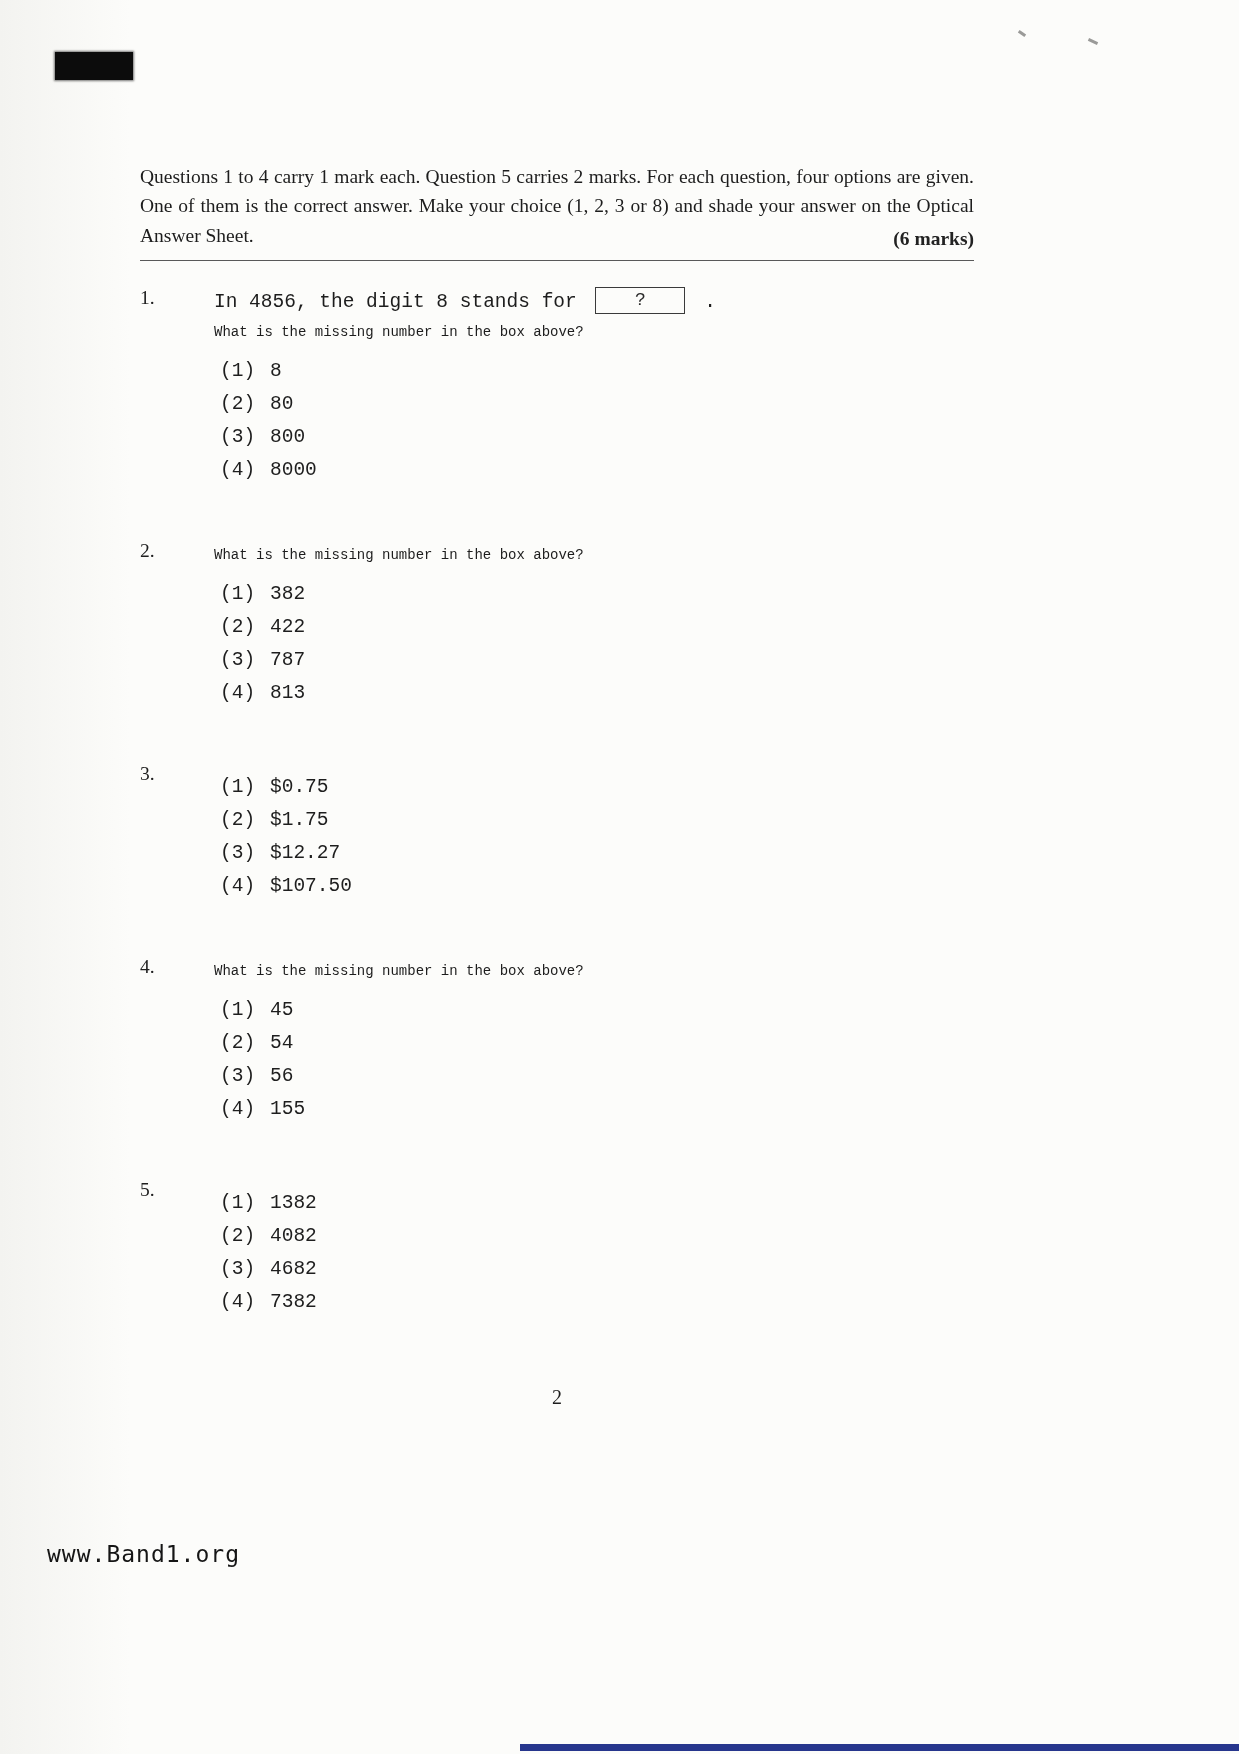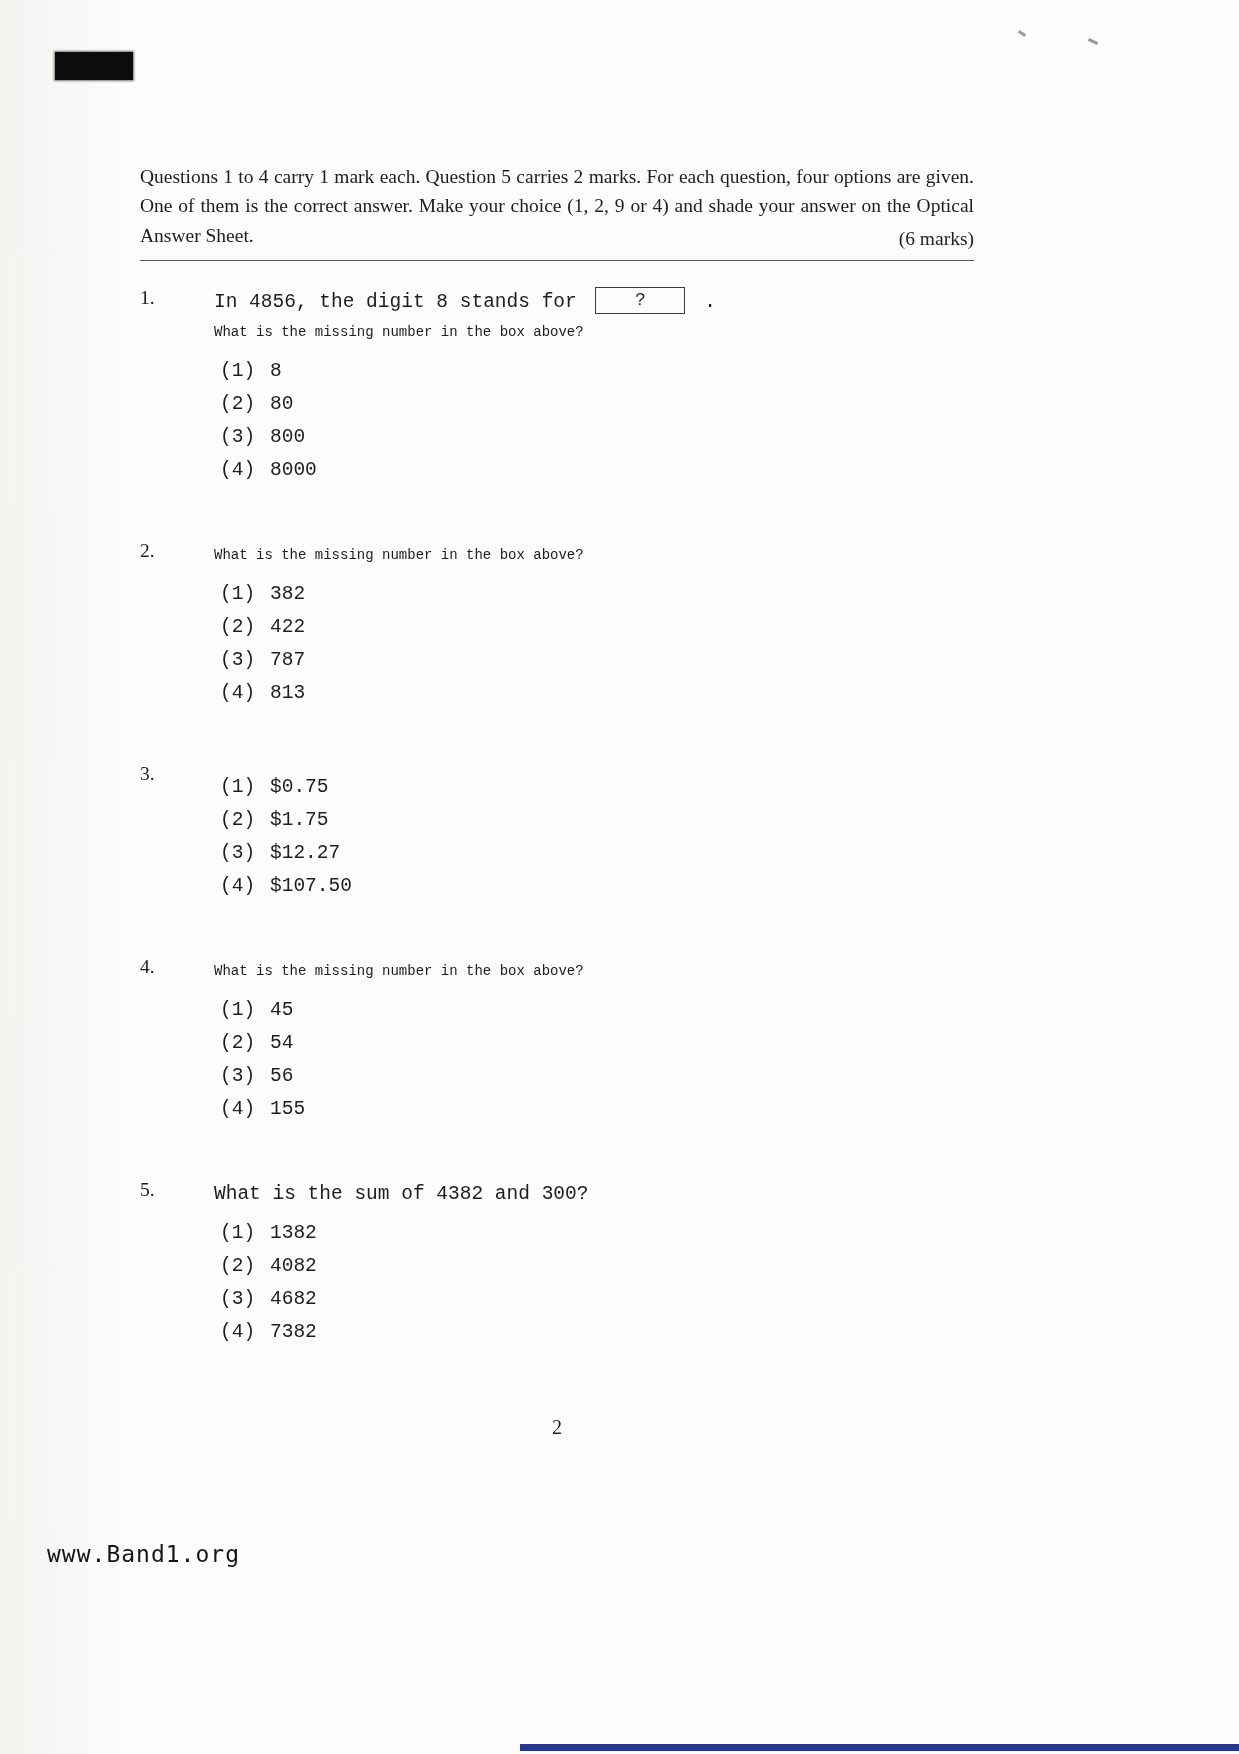--- a/index.html
+++ b/index.html
@@ -33,21 +33,21 @@
   .instructions-wrap { position: relative; }
   .instructions {
     font-size: 19.5px;
     line-height: 1.5;
     text-align: justify;
     color: #1d1d1d;
   }
   .marks {
     position: absolute;
     right: 0; bottom: 0;
-    font-weight: normal;
+    font-weight: bold;
     font-size: 19.5px;
     background: inherit;
     text-align: right;
   }
 
   .header-rule {
     border: none;
     border-top: 1.6px solid #3c3c3c;
     margin-top: 10px;
     opacity: .85;
@@ -138,21 +138,21 @@
 
 <div class="page">
 
   <div class="redaction"></div>
   <div class="speck-1"></div>
   <div class="speck-2"></div>
 
   <div class="content">
 
     <div class="instructions-wrap">
-      <p class="instructions">Questions 1 to 4 carry 1 mark each. Question 5 carries 2 marks. For each question, four options are given. One of them is the correct answer. Make your choice (1, 2, 9 or 4) and shade your answer on the Optical Answer Sheet.</p>
+      <p class="instructions">Questions 1 to 4 carry 1 mark each. Question 5 carries 2 marks. For each question, four options are given. One of them is the correct answer. Make your choice (1, 2, 3 or 8) and shade your answer on the Optical Answer Sheet.</p>
       <span class="marks">(6 marks)</span>
     </div>
 
     <hr class="header-rule">
 
     <div class="questions">
 
       <div class="question">
         <div class="q-num">1.</div>
         <div class="q-body">
@@ -253,23 +253,20 @@
               <span class="opt-label">(4)</span>
               <span class="opt-value">155</span>
             </div>
           </div>
         </div>
       </div>
 
       <div class="question">
         <div class="q-num">5.</div>
         <div class="q-body">
-          <div class="q-stem">
-            <span>What is the sum of 4382 and 300?</span>
-          </div>
           <div class="options">
             <div class="option">
               <span class="opt-label">(1)</span>
               <span class="opt-value">1382</span>
             </div>
             <div class="option">
               <span class="opt-label">(2)</span>
               <span class="opt-value">4082</span>
             </div>
             <div class="option">

